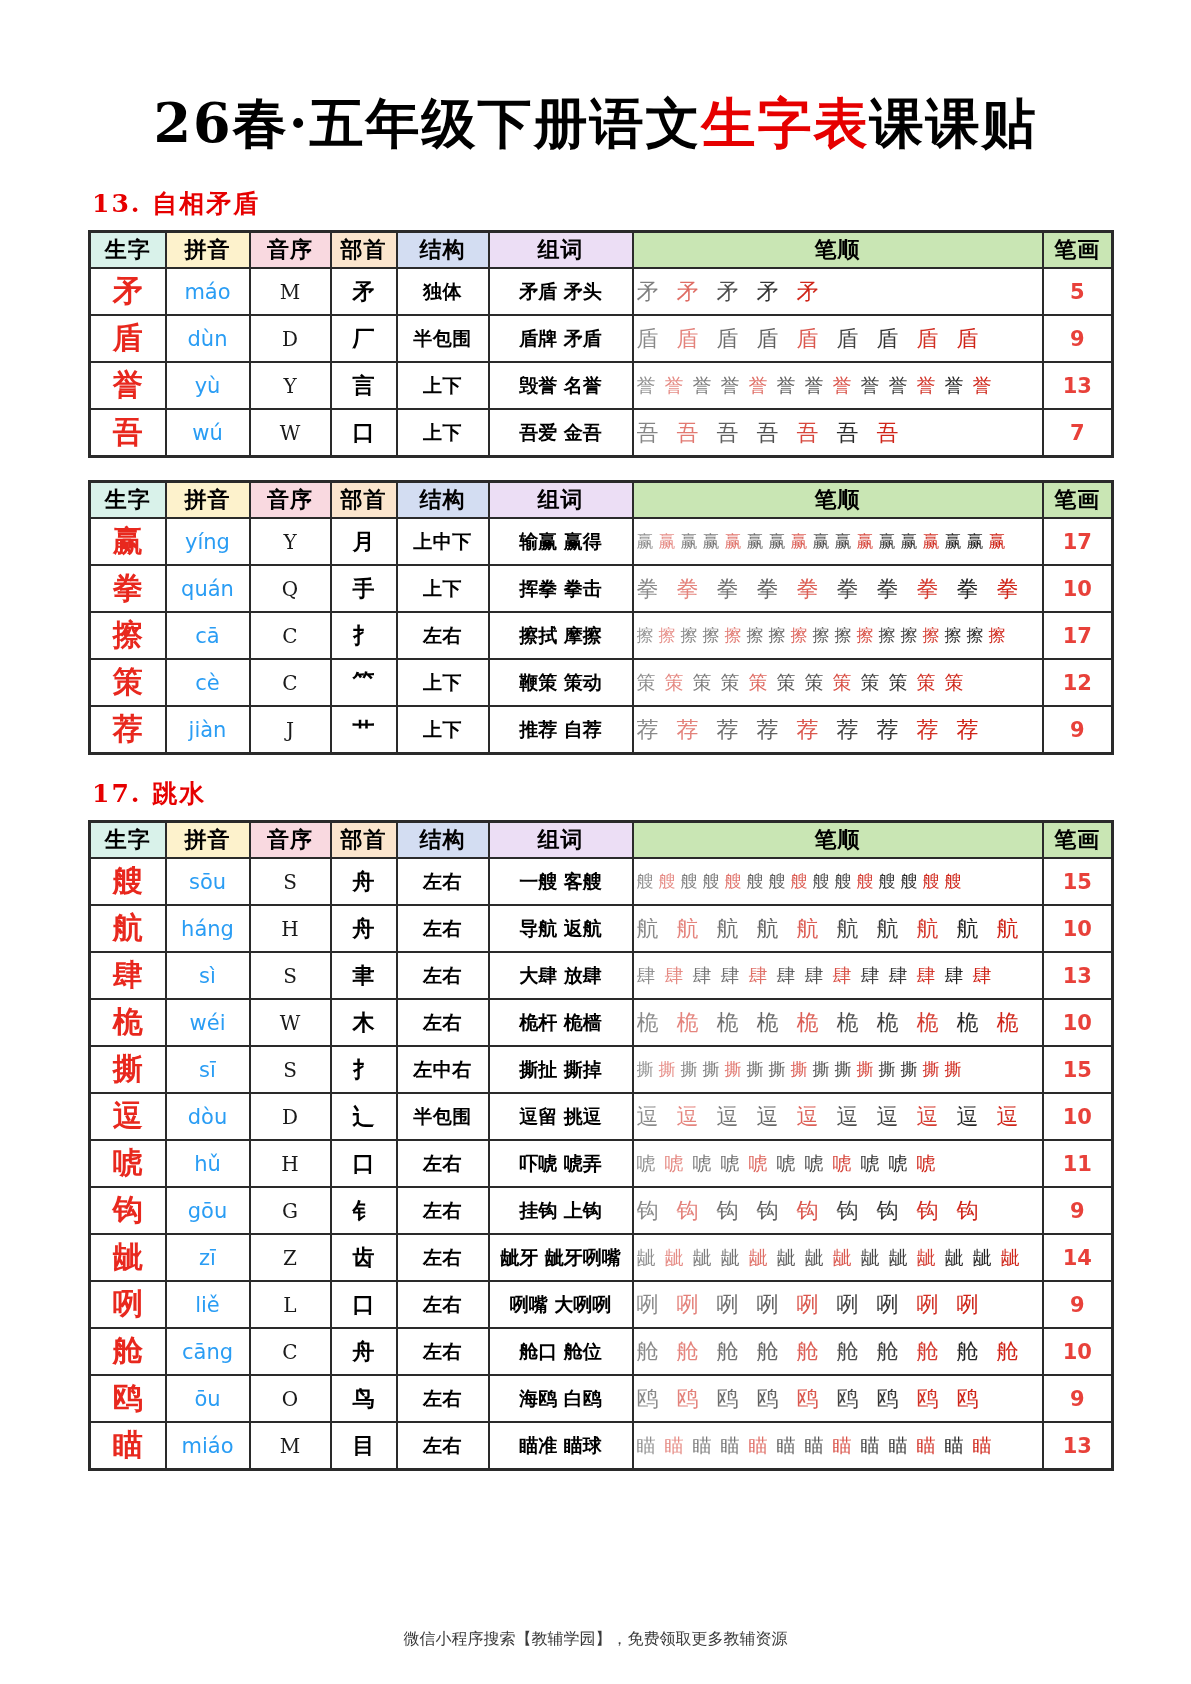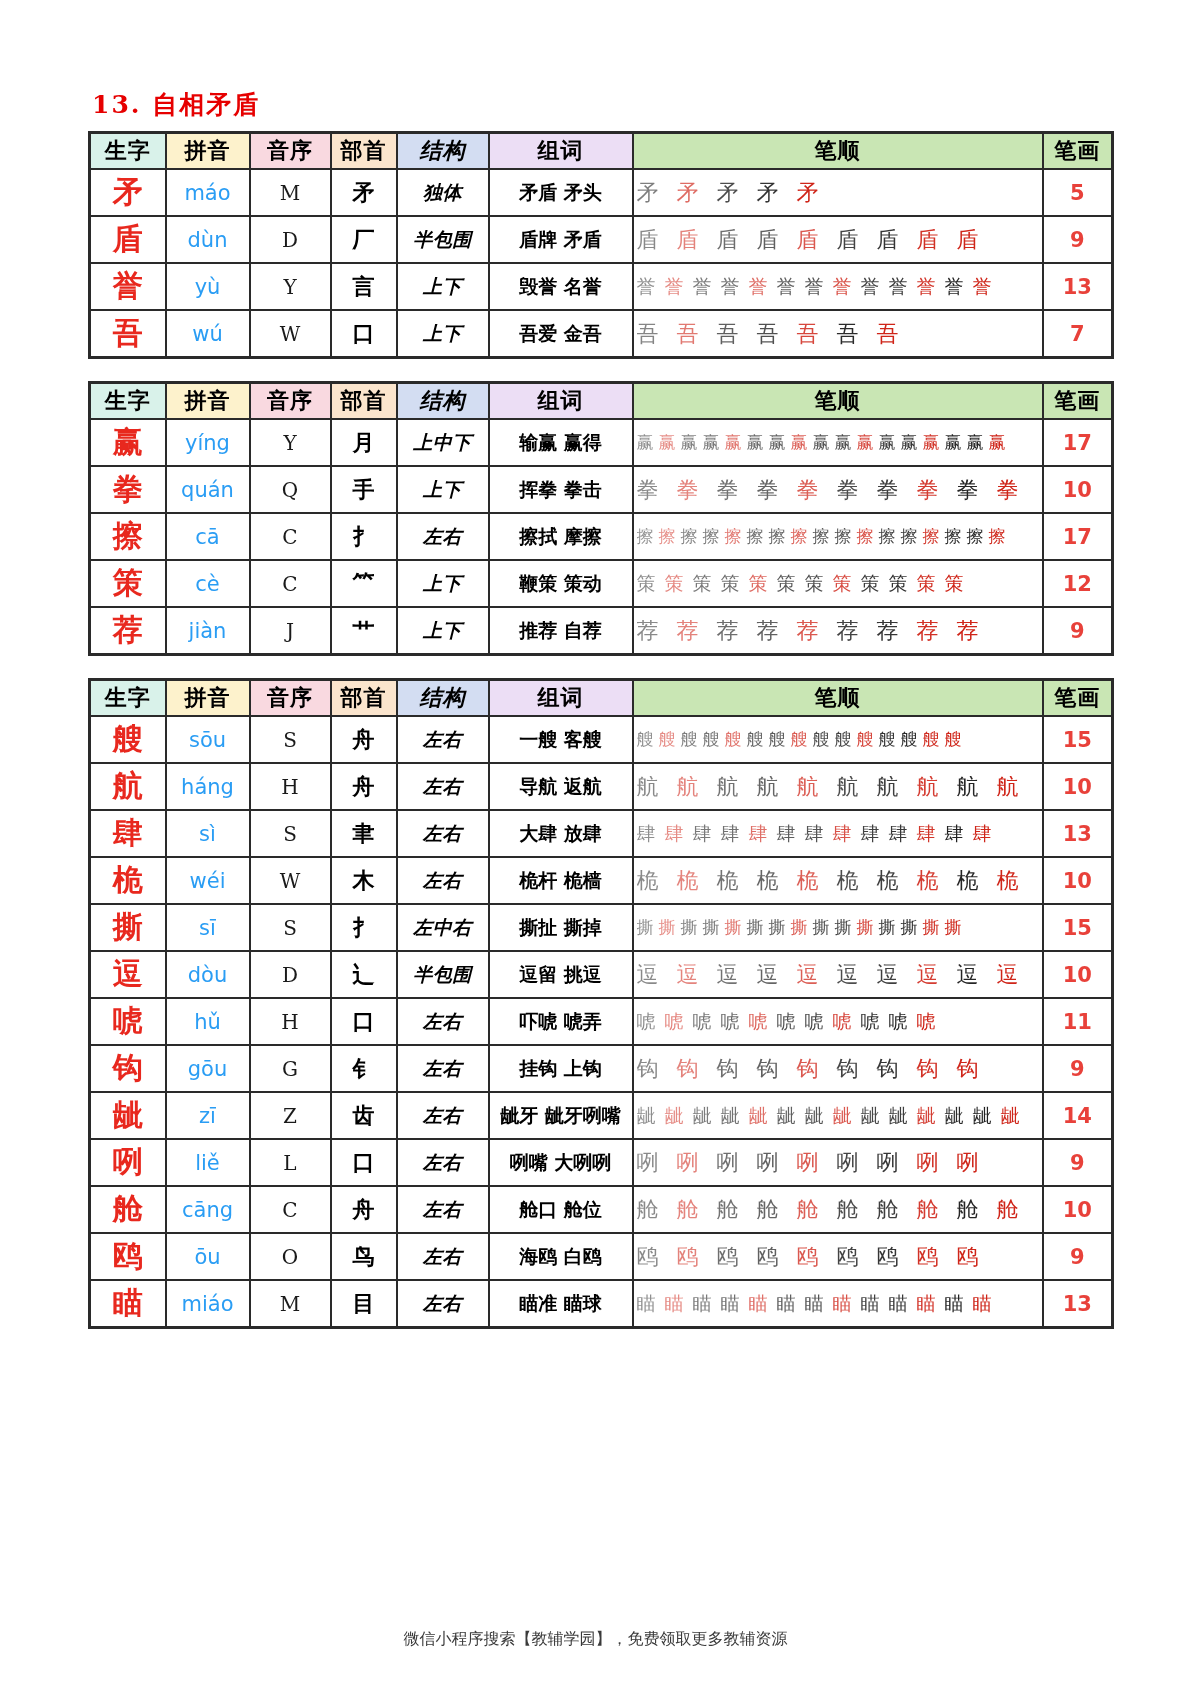--- a/index.html
+++ b/index.html
@@ -52,21 +52,21 @@
     font-size: 22px;
     font-weight: 700;
     color: #000;
     height: 36px;
     letter-spacing: 1px;
   }
   .col-char   { width: 76px;  }
   .col-pinyin { width: 84px;  }
   .col-initial{ width: 81px;  }
   .col-radical{ width: 66px;  }
-  .col-struct { width: 92px; font-style: italic;  }
+  .col-struct { width: 92px;  }
   .col-words  { width: 144px; }
   .col-order  { width: 410px; }
   .col-count  { width: 70px;  }
 
   td.cell-char {
     color: #e8281e;
     font-size: 30px;
     font-weight: 700;
     height: 40px;
   }
@@ -110,20 +110,21 @@
     font-size: 16px;
     color: #3a3a3a;
     font-family: "DejaVu Sans", "Liberation Sans", sans-serif;
   }
 </style>
 </head>
 <body>
 
 <div class="page">
 
+  <h1 class="main-title"><span>26春·五年级下册语文</span><span class="hl">生字表</span><span>课课贴</span></h1>
 
   <div id="sections-root">
       <div class="section">
         <div class="section-title">13. 自相矛盾</div>
         <table class="char-table">
           <thead>
             <tr>
               <th class="col-char" style="background: rgb(217, 242, 234);">生字</th>
               <th class="col-pinyin" style="background: rgb(253, 242, 204);">拼音</th>
               <th class="col-initial" style="background: rgb(249, 217, 224);">音序</th>
@@ -366,20 +367,21 @@
                   <span class="order-step red" style="font-size: 22px; opacity: 0.94;">荐</span>
                   <span class="order-step red" style="font-size: 22px; opacity: 1;">荐</span>
                 </div>
               </td>
               <td class="cell-count col-count">9</td>
             </tr>
           </tbody>
         </table>
       </div>
       <div class="section">
+        <div class="section-title">17. 跳水</div>
         <table class="char-table">
           <thead>
             <tr>
               <th class="col-char" style="background: rgb(217, 242, 234);">生字</th>
               <th class="col-pinyin" style="background: rgb(253, 242, 204);">拼音</th>
               <th class="col-initial" style="background: rgb(249, 217, 224);">音序</th>
               <th class="col-radical" style="background: rgb(251, 229, 205);">部首</th>
               <th class="col-struct" style="background: rgb(211, 221, 242);">结构</th>
               <th class="col-words" style="background: rgb(236, 222, 245);">组词</th>
               <th class="col-order" style="background: rgb(201, 230, 180);">笔顺</th>

